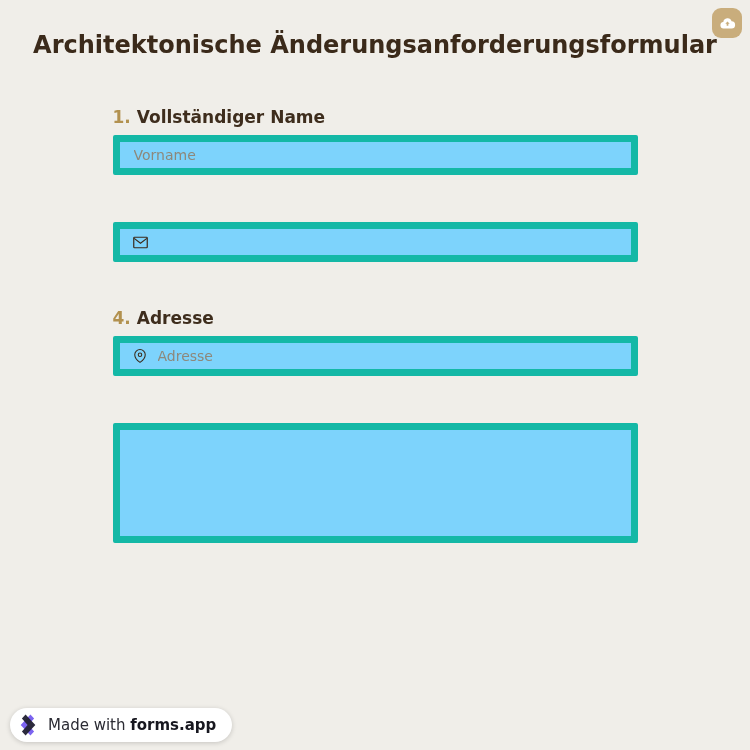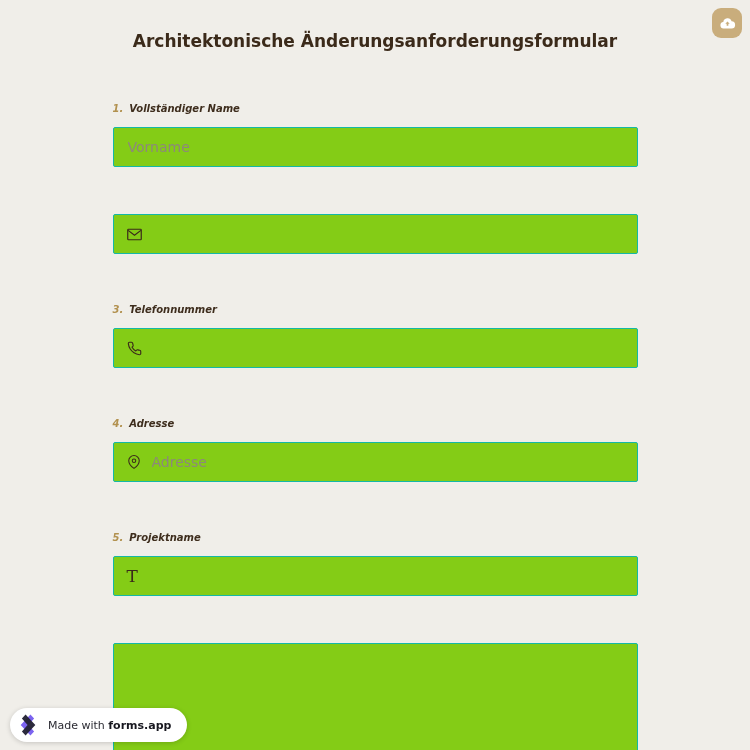--- a/index.html
+++ b/index.html
@@ -16,40 +16,40 @@
     width: 30px; height: 30px; border-radius: 9px;
     background: #c9ad7c; border: none; padding: 0;
     display: flex; align-items: center; justify-content: center;
     cursor: pointer;
   }
 
   
   .title {
     margin: 0; padding-top: 31px;
     text-align: center;
-    font-size: 17px; font-weight: bold;
+    font-size: 24px; font-weight: bold;
     color: #3b2a1a;
   }
 
   
   .form { width: 525px; margin: 49px auto 0 auto; }
 
   .q { margin-bottom: 47px; }
   .q-label {
-    font-size: 10px; font-weight: bold; color: #3e2d1d;
-    margin-bottom: 9px; line-height: 18px; font-style: italic;
+    font-size: 17px; font-weight: bold; color: #3e2d1d;
+    margin-bottom: 9px; line-height: 18px;
   }
   .q-num { color: #b2914f; margin-right: 6px; }
 
   .row { display: flex; gap: 10px; }
 
   .input {
     box-sizing: border-box; height: 40px;
-    background: #84cc16;
-    border: 1px solid #14b8a6; border-radius: 2px;
+    background: #7dd3fc;
+    border: 7px solid #14b8a6; border-radius: 2px;
   }
   input.plain {
     flex: 1; padding: 0 14px; font-size: 14px; color: #3b2a1a;
     outline: none; font-family: inherit;
   }
   input.plain::placeholder { color: #8d887b; }
 
   .icon-input { display: flex; align-items: center; padding: 0 13px; width: 100%; }
   .in-icon { display: flex; align-items: center; margin-right: 11px; color: #3b2a1a; }
   .icon-input input {
@@ -69,21 +69,21 @@
     padding: 10px 14px; display: block;
   }
 
   
   .badge {
     position: absolute; left: 10px; bottom: 8px; height: 34px;
     background: #ffffff; border-radius: 17px;
     display: flex; align-items: center; gap: 7px;
     padding: 0 16px 0 5px;
     box-shadow: 0 1px 5px rgba(0,0,0,0.18);
-    font-size: 11px; color: #2b2b33;
+    font-size: 15px; color: #2b2b33;
     z-index: 10; cursor: pointer;
   }
   .badge b { color: #17171f; }
   .badge .logo { display: flex; }
 </style>
 </head>
 <body>
 
 <button class="upload-btn">
   <svg width="17" height="17" viewBox="0 0 24 24">
@@ -110,60 +110,36 @@
       <span class="in-icon">
         <svg width="15" height="13" viewBox="0 0 20 16" fill="none" stroke="#3b2a1a" stroke-width="1.6">
           <rect x="1" y="1" width="18" height="14" rx="1"></rect>
           <path d="M1.5 2.5 L10 9 L18.5 2.5"></path>
         </svg>
       </span>
       <input placeholder="" style="">
     </div>
   </section>
 
-  <section class="q">
-    <div class="q-label">
-      <span class="q-num">3.</span><span>Telefonnummer</span>
-    </div>
-    <div class="input icon-input">
-      <span class="in-icon">
-        <svg width="15" height="15" viewBox="0 0 24 24" fill="none" stroke="#3b2a1a" stroke-width="1.8" stroke-linecap="round" stroke-linejoin="round">
-          <path d="M22 16.92v3a2 2 0 0 1-2.18 2 19.79 19.79 0 0 1-8.63-3.07 19.5 19.5 0 0 1-6-6 19.79 19.79 0 0 1-3.07-8.67A2 2 0 0 1 4.11 2h3a2 2 0 0 1 2 1.72 12.84 12.84 0 0 0 .7 2.81 2 2 0 0 1-.45 2.11L8.09 9.91a16 16 0 0 0 6 6l1.27-1.27a2 2 0 0 1 2.11-.45 12.84 12.84 0 0 0 2.81.7A2 2 0 0 1 22 16.92z"></path>
-        </svg>
-      </span>
-      <input placeholder="" style="">
-    </div>
-  </section>
 
   <section class="q">
     <div class="q-label">
       <span class="q-num">4.</span><span>Adresse</span>
     </div>
     <div class="input icon-input">
       <span class="in-icon">
         <svg width="14" height="16" viewBox="0 0 24 24" fill="none" stroke="#3b2a1a" stroke-width="1.8" stroke-linecap="round" stroke-linejoin="round">
           <path d="M21 10c0 7-9 13-9 13s-9-6-9-13a9 9 0 0 1 18 0z"></path>
           <circle cx="12" cy="10" r="3"></circle>
         </svg>
       </span>
       <input placeholder="Adresse" style="">
     </div>
   </section>
 
-  <section class="q">
-    <div class="q-label">
-      <span class="q-num">5.</span><span>Projektname</span>
-    </div>
-    <div class="input icon-input">
-      <span class="in-icon">
-        <span class="t-glyph">T</span>
-      </span>
-      <input placeholder="" style="">
-    </div>
-  </section>
 
   <section class="q">
     <textarea class="input" placeholder="" style=""></textarea>
   </section>
 
 </div>
 
 <div class="badge">
   <span class="logo">
     <svg width="26" height="26" viewBox="0 0 32 32">

